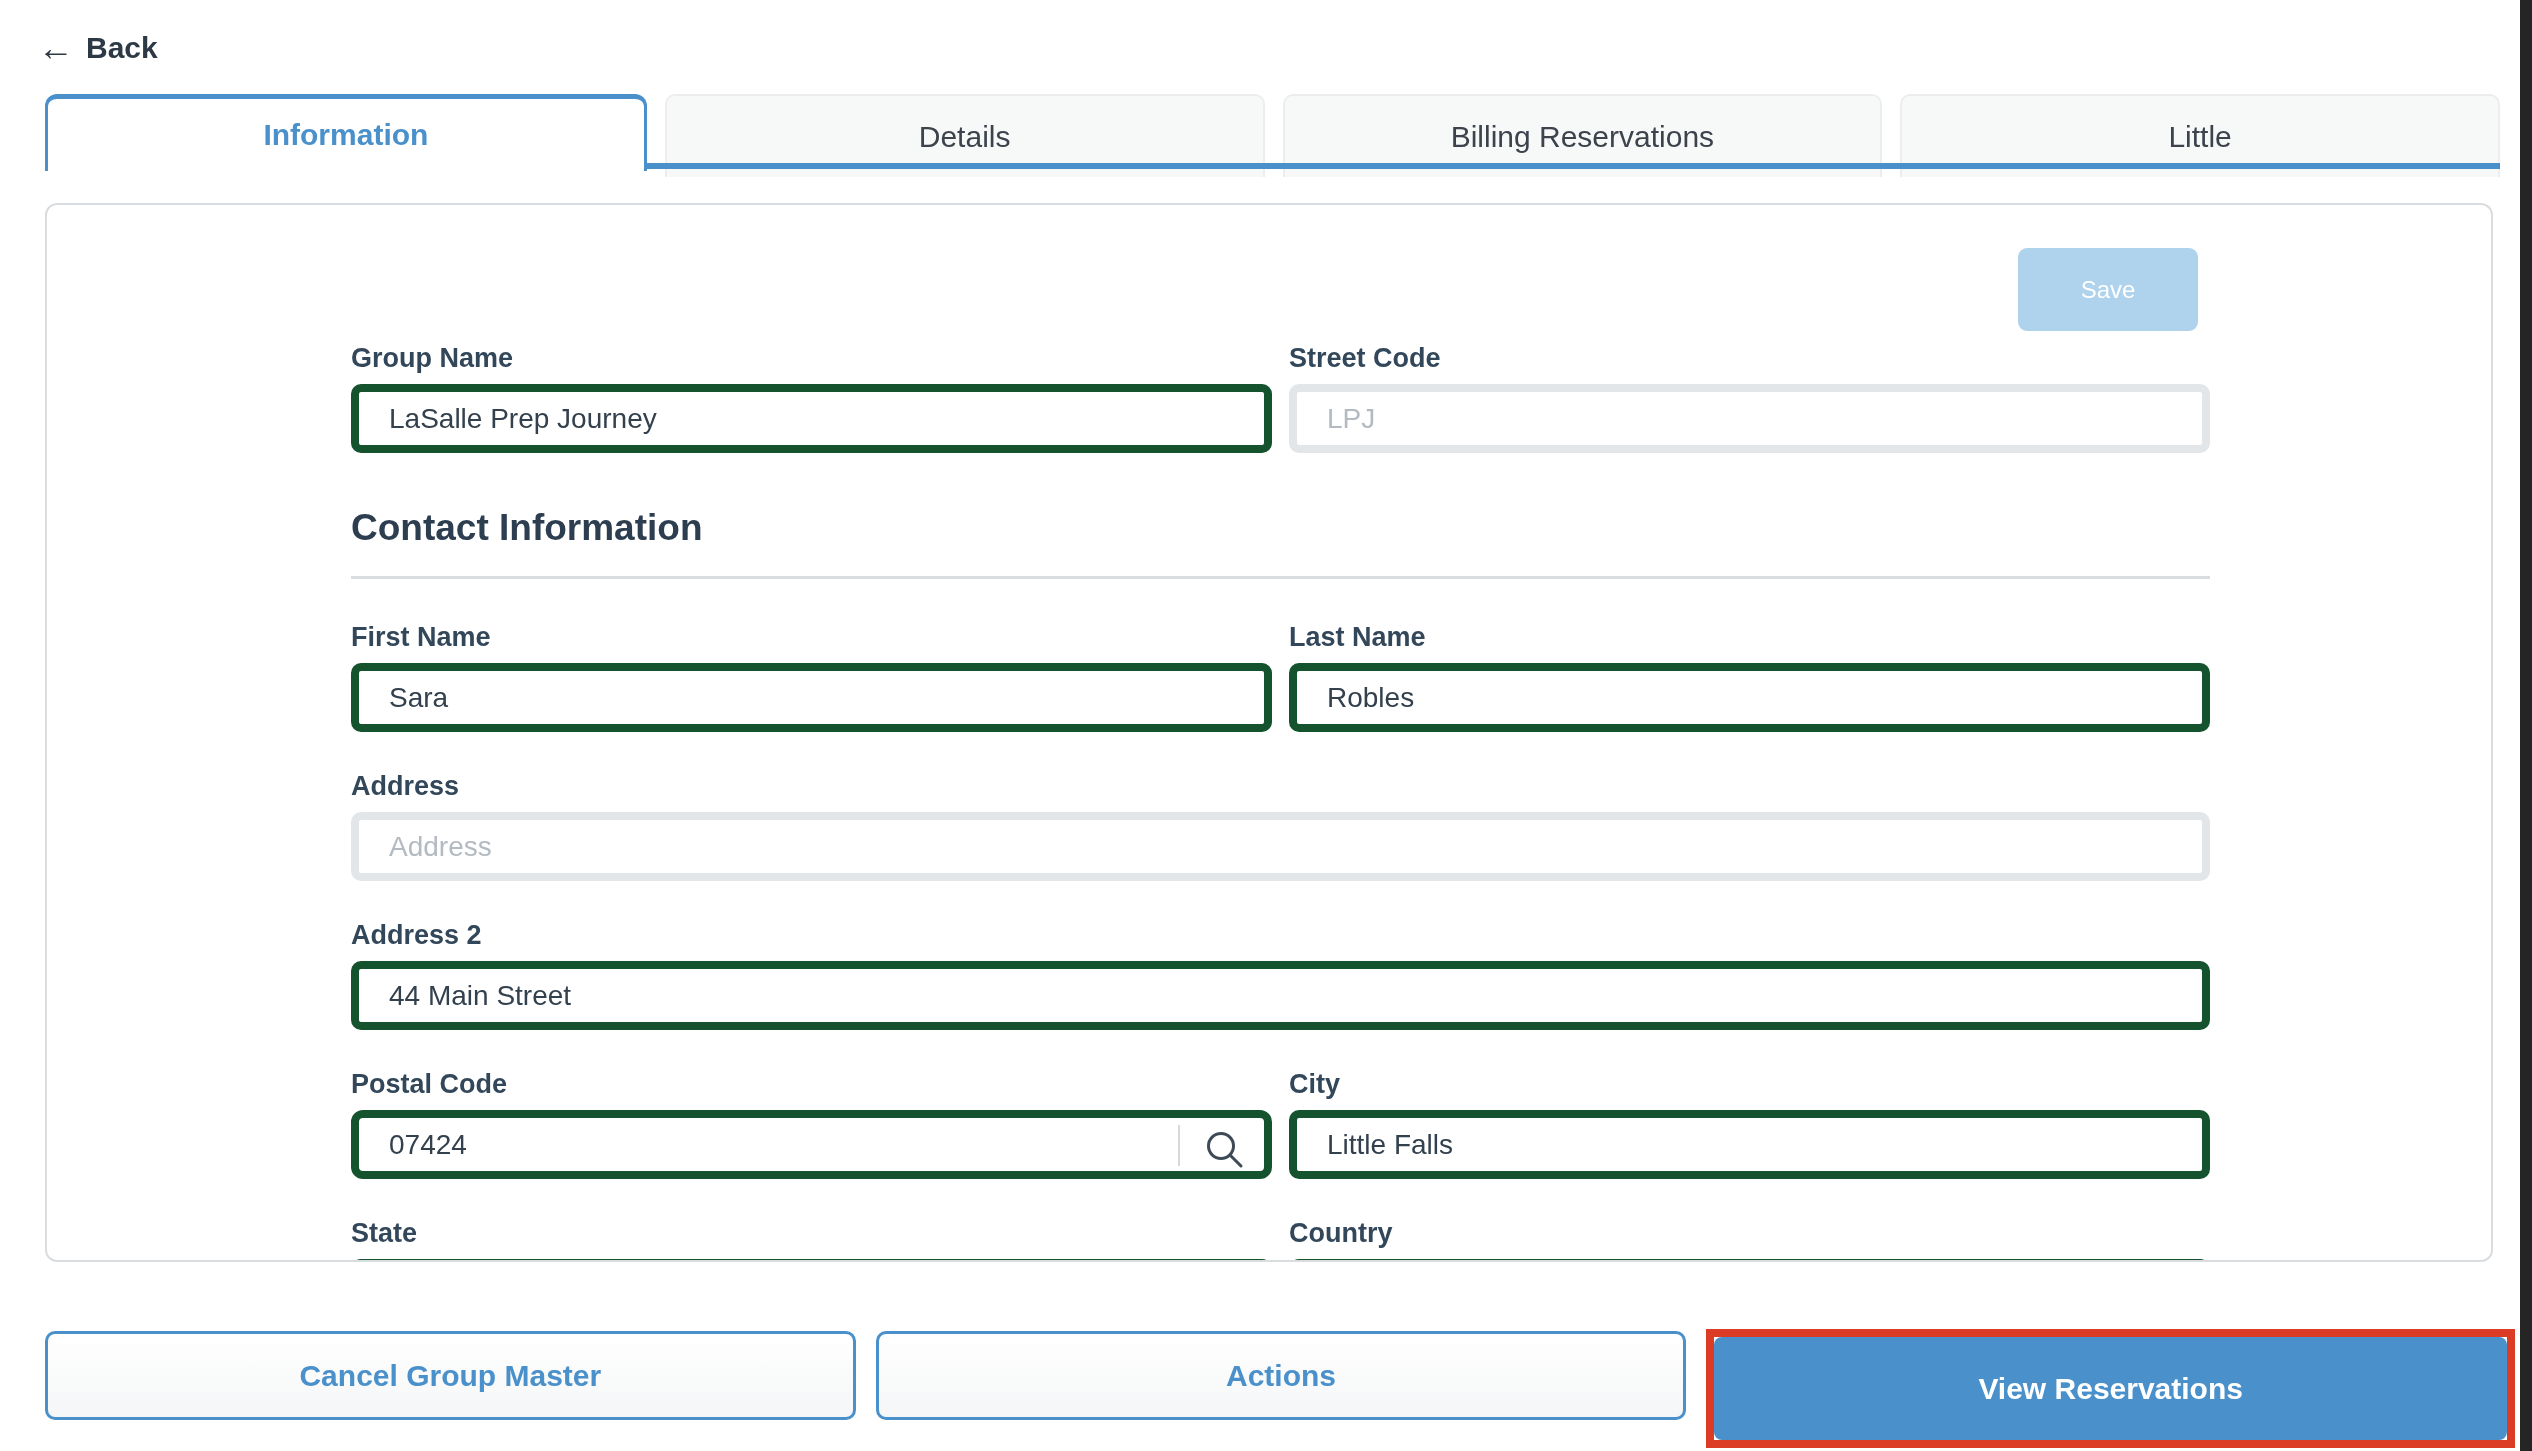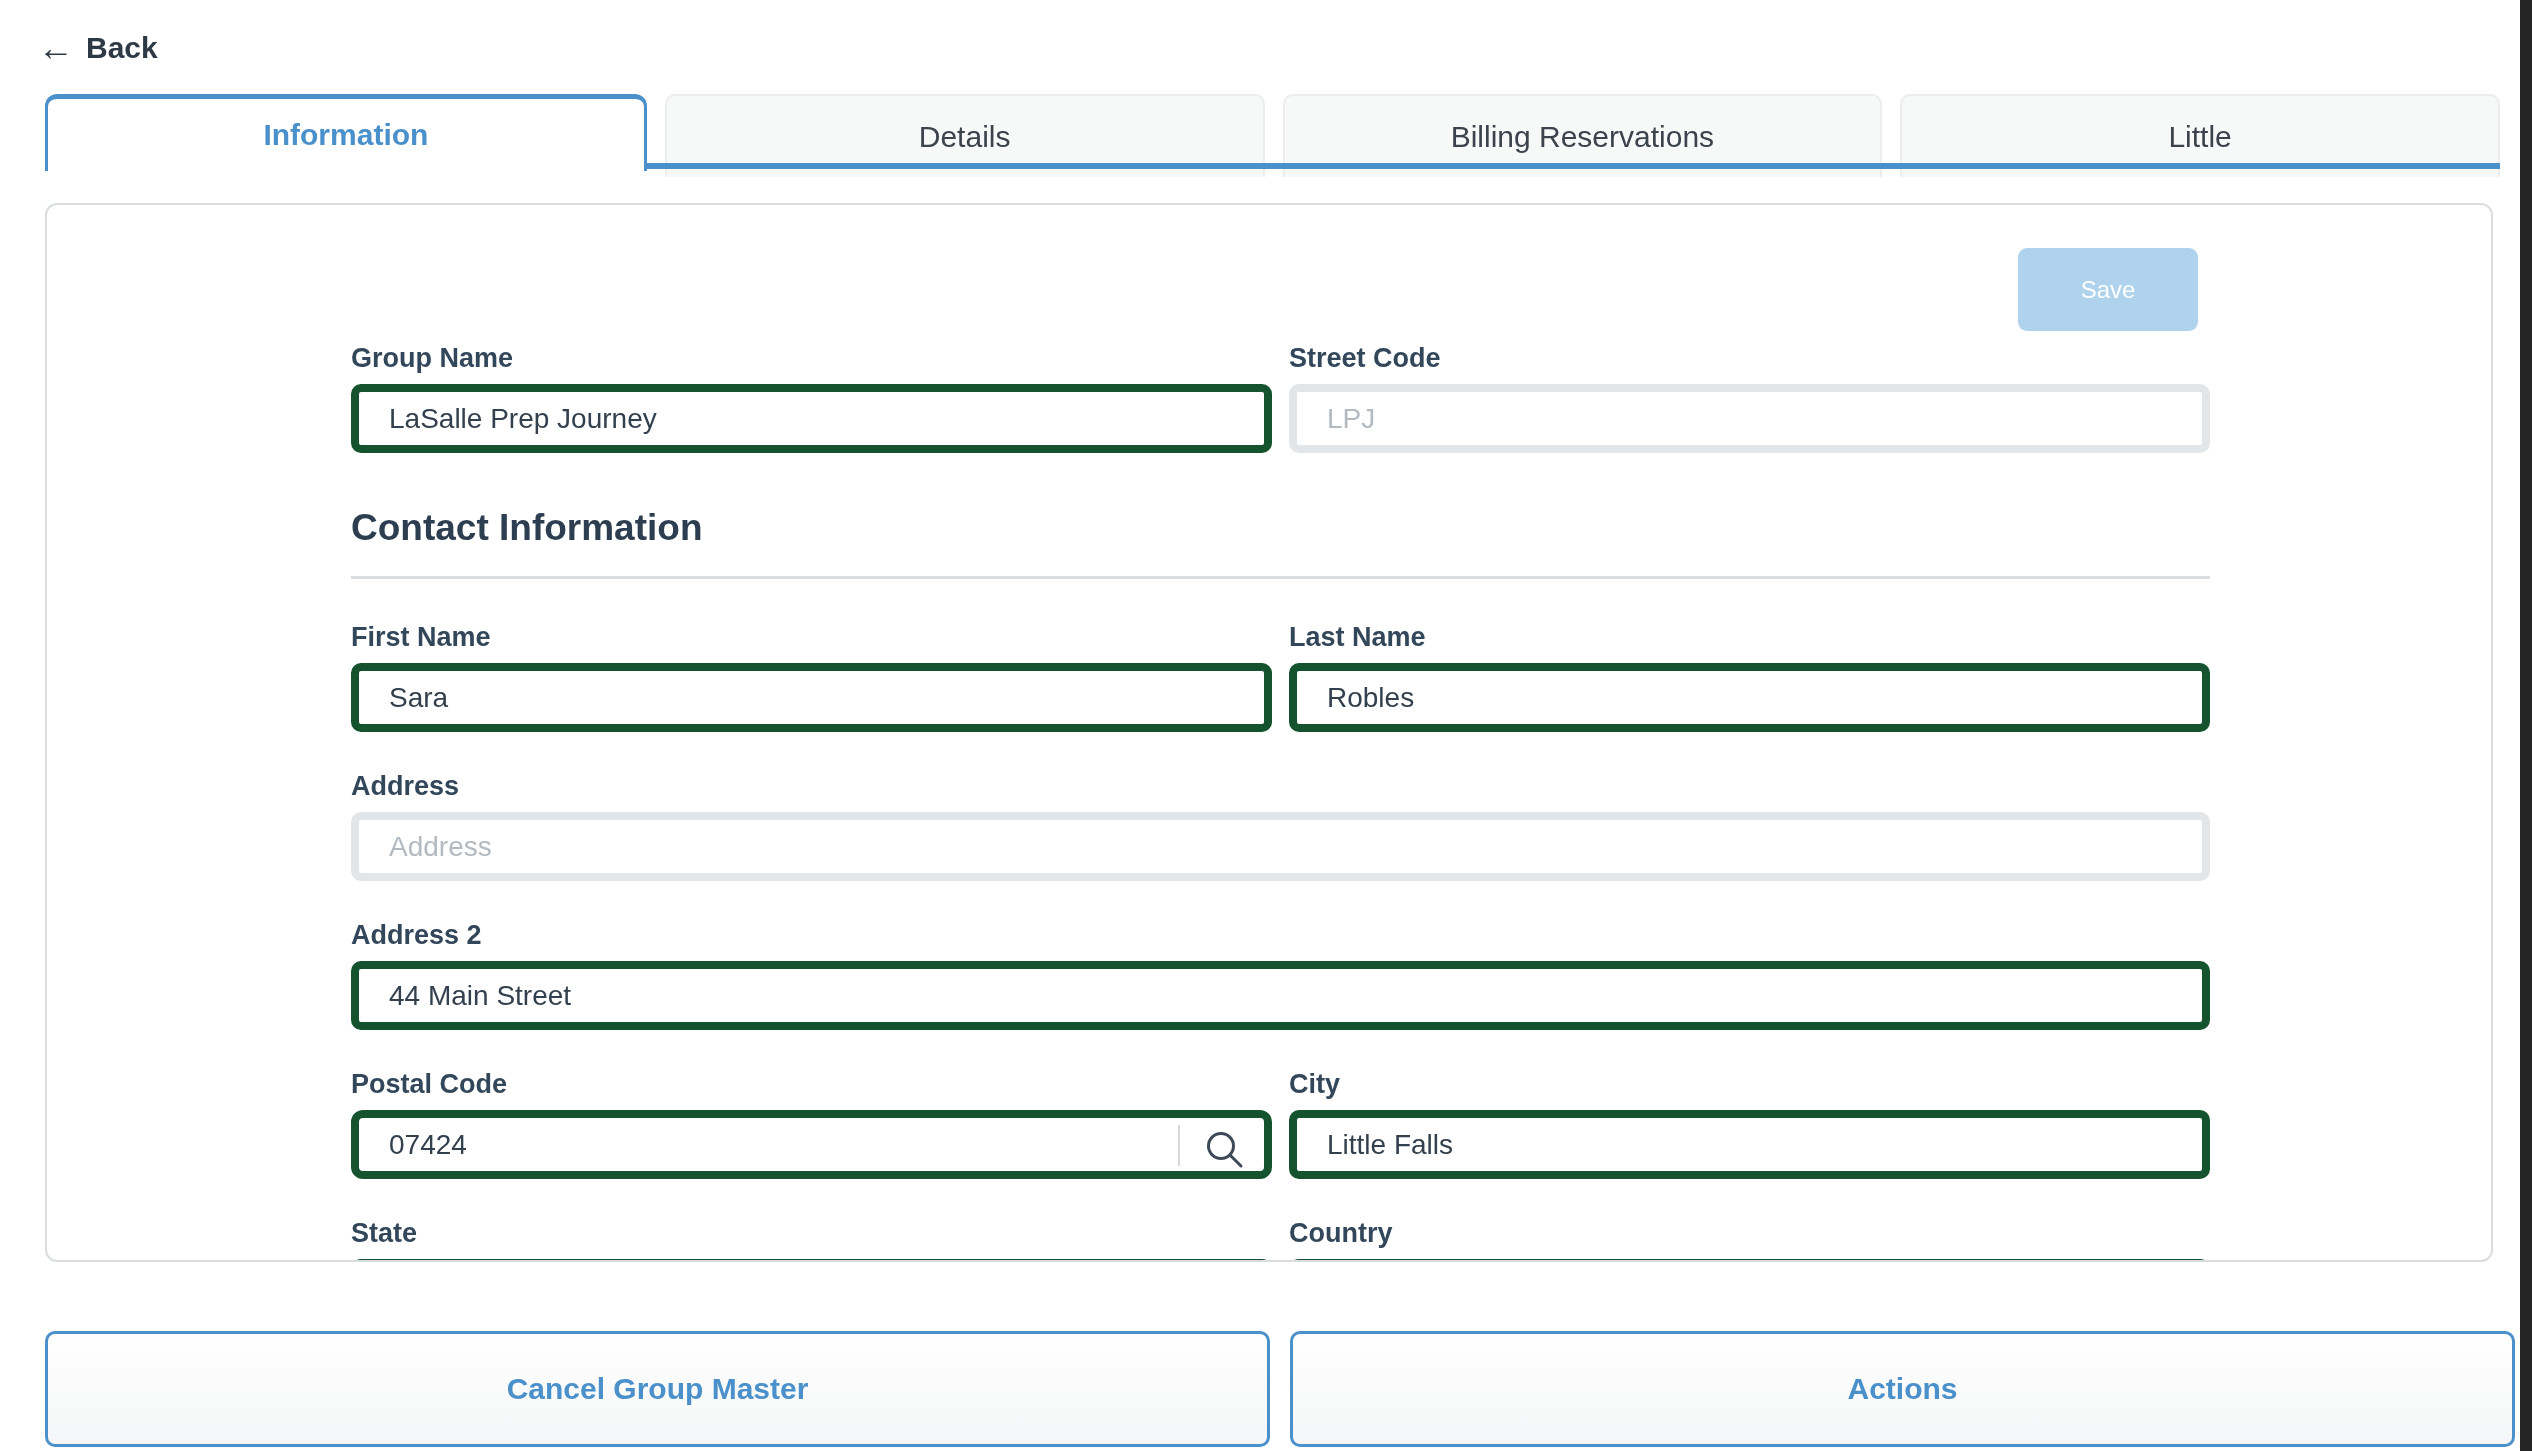--- a/index.html
+++ b/index.html
@@ -93,21 +93,21 @@
     display:flex; align-items:center; justify-content:center;
     background:transparent; border:none; cursor:pointer; padding:0;
   }
 
   
   .footer {
     position:absolute; left:45px; top:1329px; width:2470px; height:119px;
     display:flex; gap:20px;
   }
   .btn-outline {
-    flex:1; margin-top:2px; height:116px;
+    flex:1; margin-top:2px; height:89px;
     background:linear-gradient(#ffffff, #f5f6f7);
     border:3px solid #4a90ca; border-radius:10px;
     color:#4a90ca; font-size:30px; font-weight:700;
     font-family:"Liberation Sans", sans-serif; cursor:pointer;
   }
   .annotation-box {
     flex:1; box-sizing:border-box; border:8px solid #dc3b26;
     background:#ffffff; display:flex;
   }
   .btn-primary {
@@ -210,16 +210,19 @@
         
       </div>
     </div>
 
   </div>
 </div>
 
 <div class="footer">
   <button class="btn-outline">Cancel Group Master</button>
   <button class="btn-outline">Actions</button>
+  <div class="annotation-box">
+    <button class="btn-primary">View Reservations</button>
+  </div>
 </div>
 
 <div class="scroll-strip"></div>
 
 
 </body></html>

